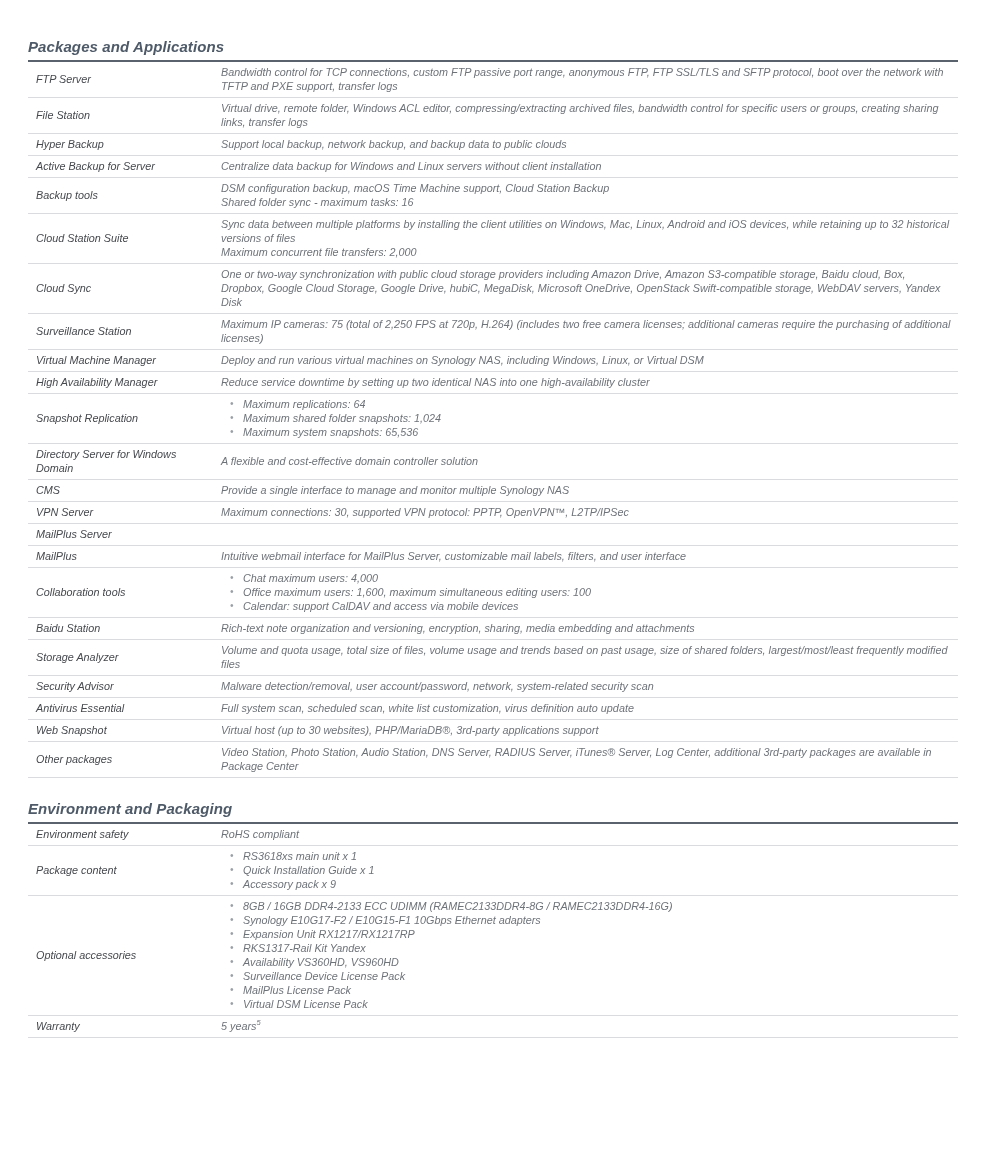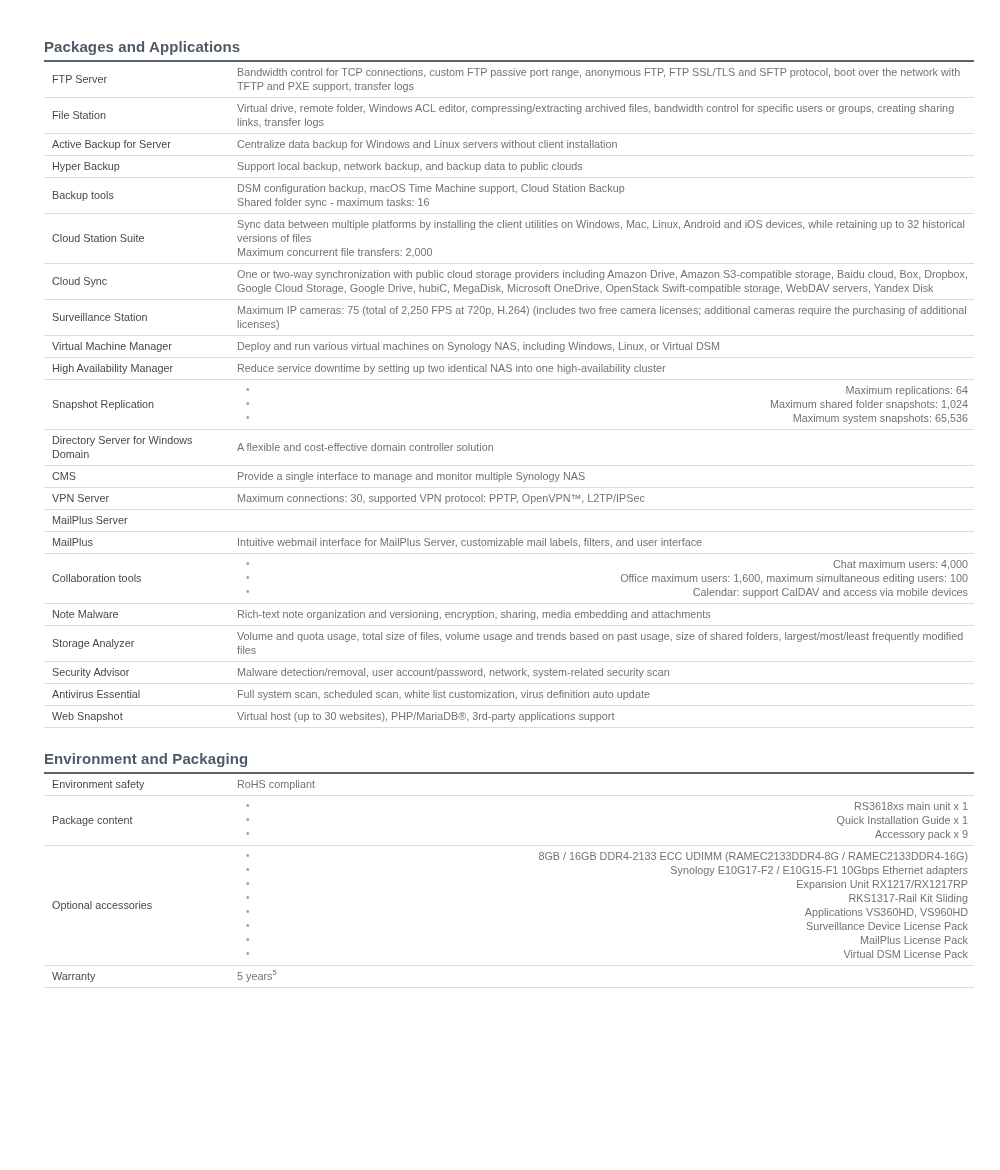--- a/index.html
+++ b/index.html
@@ -5,21 +5,22 @@
   * { margin: 0; padding: 0; box-sizing: border-box; }
   html, body {
     width: 1000px;
     background: #ffffff;
     font-family: "Liberation Sans", sans-serif;
     overflow: hidden;
   }
   .page {
     width: 1000px;
     height: 1170px;
-    padding: 38px 15px 0 44px;
+    padding: 38px 15px 0 28px;
+    font-style: italic;
   }
   .spec-section { margin-bottom: 10px; }
   .section-title {
     font-size: 15px;
     font-weight: bold;
     color: #4e5a68;
     letter-spacing: 0.1px;
     margin-bottom: 5px;
   }
   .title-rule {
@@ -57,21 +58,20 @@
     line-height: 0;
     vertical-align: super;
   }
   ul.spec-bullet-list {
     list-style: none;
     padding-left: 9px;
   }
   ul.spec-bullet-list li {
     position: relative;
     padding-left: 13px;
-    text-align: right;
   }
   ul.spec-bullet-list li::before {
     content: "\2022";
     position: absolute;
     left: 0;
     top: 0;
     color: #9ba0a6;
     font-size: 10px;
   }
   .section-gap { height: 12px; }
@@ -91,29 +91,29 @@
               <div class="spec-paragraph">Bandwidth control for TCP connections, custom FTP passive port range, anonymous FTP, FTP SSL/TLS and SFTP protocol, boot over the network with TFTP and PXE support, transfer logs</div>
             </div>
           </div>
           <div class="spec-row">
             <div class="spec-label">File Station</div>
             <div class="spec-value">
               <div class="spec-paragraph">Virtual drive, remote folder, Windows ACL editor, compressing/extracting archived files, bandwidth control for specific users or groups, creating sharing links, transfer logs</div>
             </div>
           </div>
           <div class="spec-row">
+            <div class="spec-label">Hyper Backup</div>
+            <div class="spec-value">
+              <div class="spec-paragraph">Support local backup, network backup, and backup data to public clouds</div>
+            </div>
+          </div>
+          <div class="spec-row">
             <div class="spec-label">Active Backup for Server</div>
             <div class="spec-value">
               <div class="spec-paragraph">Centralize data backup for Windows and Linux servers without client installation</div>
-            </div>
-          </div>
-          <div class="spec-row">
-            <div class="spec-label">Hyper Backup</div>
-            <div class="spec-value">
-              <div class="spec-paragraph">Support local backup, network backup, and backup data to public clouds</div>
             </div>
           </div>
           <div class="spec-row">
             <div class="spec-label">Backup tools</div>
             <div class="spec-value">
               <div class="spec-paragraph">DSM configuration backup, macOS Time Machine support, Cloud Station Backup</div>
               <div class="spec-paragraph">Shared folder sync - maximum tasks: 16</div>
             </div>
           </div>
           <div class="spec-row">
@@ -188,21 +188,21 @@
             <div class="spec-label">Collaboration tools</div>
             <div class="spec-value">
               <ul class="spec-bullet-list">
                 <li class="spec-bullet-item">Chat maximum users: 4,000</li>
                 <li class="spec-bullet-item">Office maximum users: 1,600, maximum simultaneous editing users: 100</li>
                 <li class="spec-bullet-item">Calendar: support CalDAV and access via mobile devices</li>
               </ul>
             </div>
           </div>
           <div class="spec-row">
-            <div class="spec-label">Note Malware</div>
+            <div class="spec-label">Baidu Station</div>
             <div class="spec-value">
               <div class="spec-paragraph">Rich-text note organization and versioning, encryption, sharing, media embedding and attachments</div>
             </div>
           </div>
           <div class="spec-row">
             <div class="spec-label">Storage Analyzer</div>
             <div class="spec-value">
               <div class="spec-paragraph">Volume and quota usage, total size of files, volume usage and trends based on past usage, size of shared folders, largest/most/least frequently modified files</div>
             </div>
           </div>
@@ -215,20 +215,26 @@
           <div class="spec-row">
             <div class="spec-label">Antivirus Essential</div>
             <div class="spec-value">
               <div class="spec-paragraph">Full system scan, scheduled scan, white list customization, virus definition auto update</div>
             </div>
           </div>
           <div class="spec-row">
             <div class="spec-label">Web Snapshot</div>
             <div class="spec-value">
               <div class="spec-paragraph">Virtual host (up to 30 websites), PHP/MariaDB®, 3rd-party applications support</div>
+            </div>
+          </div>
+          <div class="spec-row">
+            <div class="spec-label">Other packages</div>
+            <div class="spec-value">
+              <div class="spec-paragraph">Video Station, Photo Station, Audio Station, DNS Server, RADIUS Server, iTunes® Server, Log Center, additional 3rd-party packages are available in Package Center</div>
             </div>
           </div>
         </div>
       </section>
       <div class="section-gap"></div>
       <section class="spec-section">
         <h2 class="section-title">Environment and Packaging</h2>
         <div class="title-rule"></div>
         <div class="spec-table">
           <div class="spec-row">
@@ -247,22 +253,22 @@
               </ul>
             </div>
           </div>
           <div class="spec-row">
             <div class="spec-label">Optional accessories</div>
             <div class="spec-value">
               <ul class="spec-bullet-list">
                 <li class="spec-bullet-item">8GB / 16GB DDR4-2133 ECC UDIMM (RAMEC2133DDR4-8G / RAMEC2133DDR4-16G)</li>
                 <li class="spec-bullet-item">Synology E10G17-F2 / E10G15-F1 10Gbps Ethernet adapters</li>
                 <li class="spec-bullet-item">Expansion Unit RX1217/RX1217RP</li>
-                <li class="spec-bullet-item">RKS1317-Rail Kit Sliding</li>
-                <li class="spec-bullet-item">Applications VS360HD, VS960HD</li>
+                <li class="spec-bullet-item">RKS1317-Rail Kit Yandex</li>
+                <li class="spec-bullet-item">Availability VS360HD, VS960HD</li>
                 <li class="spec-bullet-item">Surveillance Device License Pack</li>
                 <li class="spec-bullet-item">MailPlus License Pack</li>
                 <li class="spec-bullet-item">Virtual DSM License Pack</li>
               </ul>
             </div>
           </div>
           <div class="spec-row">
             <div class="spec-label">Warranty</div>
             <div class="spec-value">
               <div class="spec-paragraph">5 years<sup>5</sup></div>

